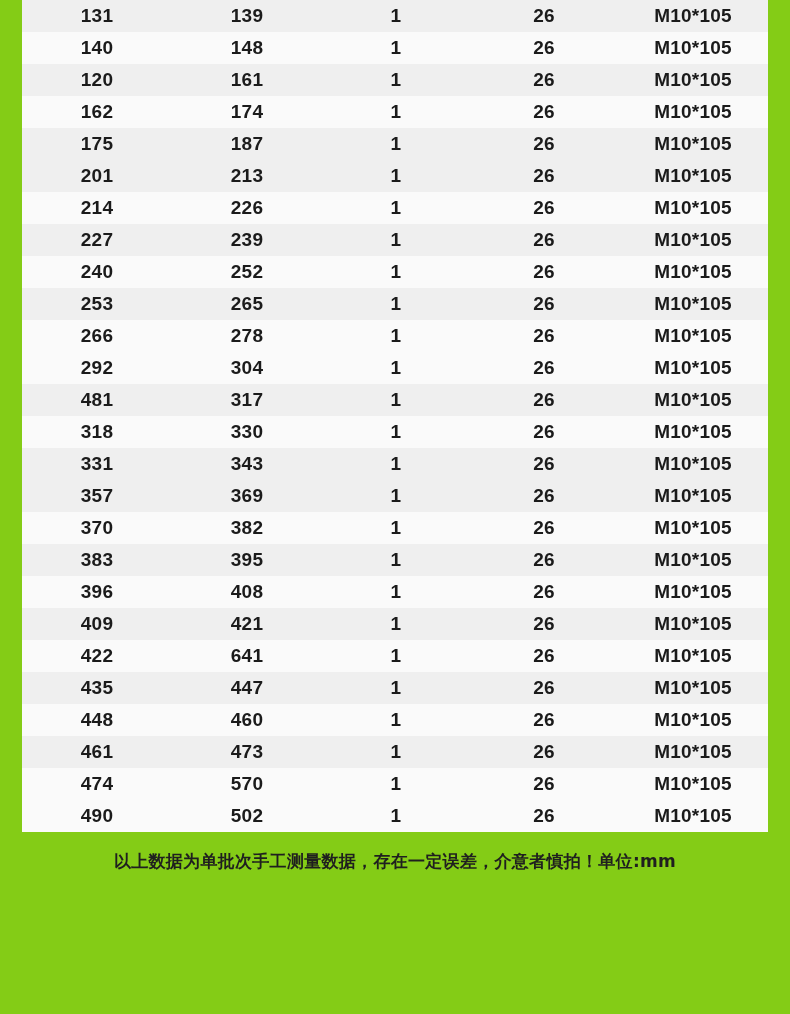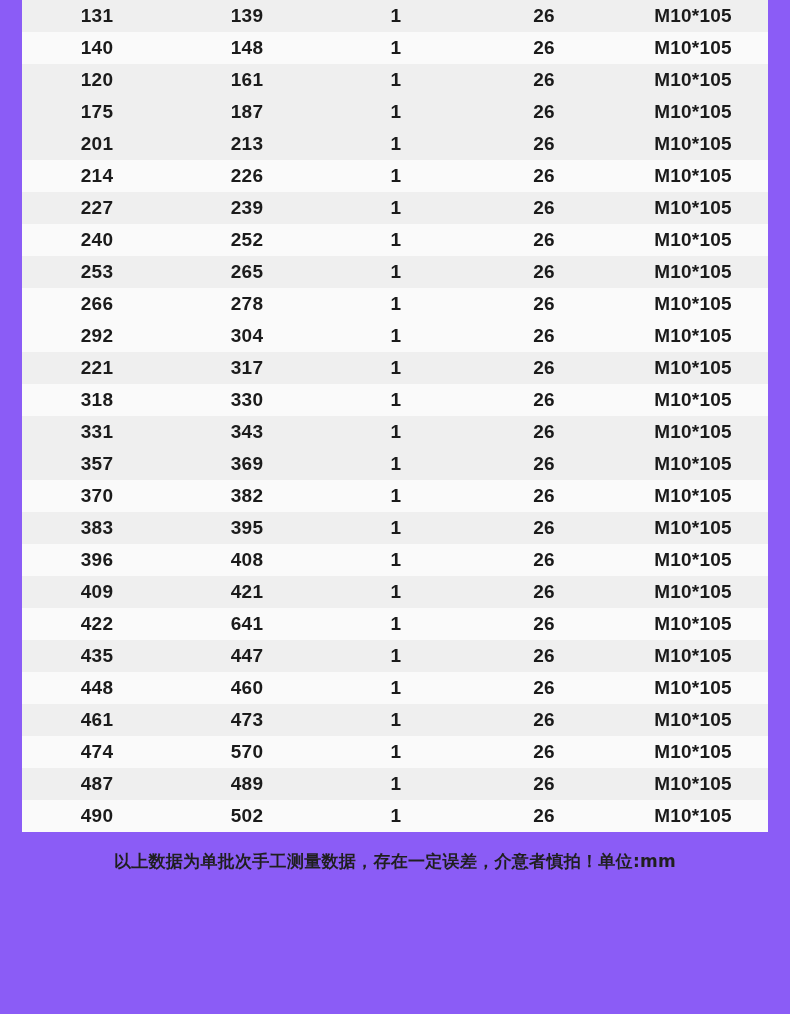--- a/index.html
+++ b/index.html
@@ -12,21 +12,21 @@
     width: 790px;
     height: 1014px;
     font-family: "Liberation Sans", sans-serif;
     color: #1a1a1a;
     overflow: hidden;
   }
   .page {
     position: relative;
     width: 790px;
     height: 1014px;
-    background: #8b5cf6;
+    background: #84cc16;
     padding: 0 22px;
   }
   .spec-table {
     width: 746px;
     border-collapse: collapse;
     table-layout: fixed;
   }
   .spec-table tr {
     height: 32px;
   }
@@ -86,20 +86,27 @@
           <td>26</td>
           <td>M10*105</td>
         </tr>
         <tr class="row-odd">
           <td>120</td>
           <td>161</td>
           <td>1</td>
           <td>26</td>
           <td>M10*105</td>
         </tr>
+        <tr class="row-even">
+          <td>162</td>
+          <td>174</td>
+          <td>1</td>
+          <td>26</td>
+          <td>M10*105</td>
+        </tr>
         <tr class="row-odd">
           <td>175</td>
           <td>187</td>
           <td>1</td>
           <td>26</td>
           <td>M10*105</td>
         </tr>
         <tr class="row-odd">
           <td>201</td>
           <td>213</td>
@@ -143,21 +150,21 @@
           <td>M10*105</td>
         </tr>
         <tr class="row-even">
           <td>292</td>
           <td>304</td>
           <td>1</td>
           <td>26</td>
           <td>M10*105</td>
         </tr>
         <tr class="row-odd">
-          <td>221</td>
+          <td>481</td>
           <td>317</td>
           <td>1</td>
           <td>26</td>
           <td>M10*105</td>
         </tr>
         <tr class="row-even">
           <td>318</td>
           <td>330</td>
           <td>1</td>
           <td>26</td>
@@ -229,27 +236,20 @@
         <tr class="row-odd">
           <td>461</td>
           <td>473</td>
           <td>1</td>
           <td>26</td>
           <td>M10*105</td>
         </tr>
         <tr class="row-even">
           <td>474</td>
           <td>570</td>
-          <td>1</td>
-          <td>26</td>
-          <td>M10*105</td>
-        </tr>
-        <tr class="row-odd">
-          <td>487</td>
-          <td>489</td>
           <td>1</td>
           <td>26</td>
           <td>M10*105</td>
         </tr>
         <tr class="row-even">
           <td>490</td>
           <td>502</td>
           <td>1</td>
           <td>26</td>
           <td>M10*105</td>

